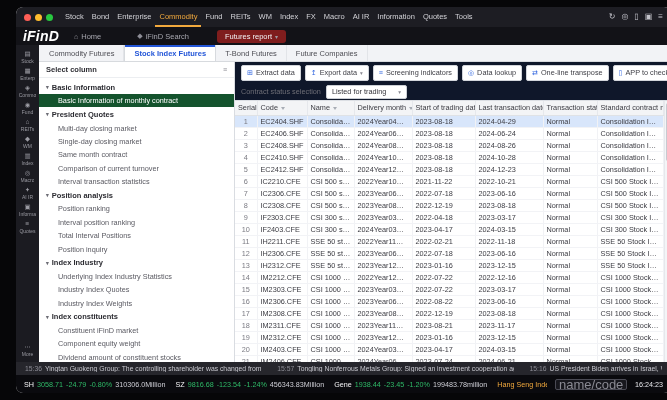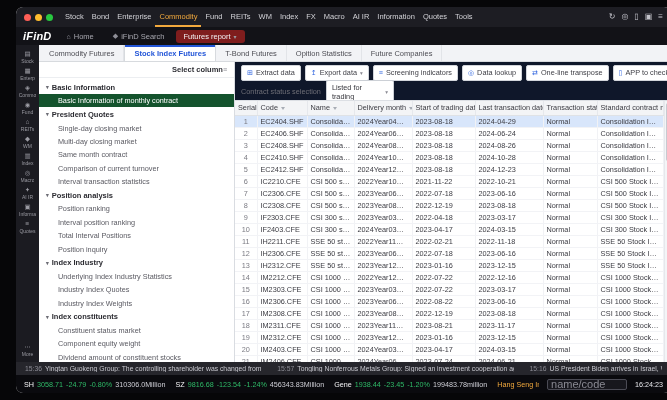--- a/index.html
+++ b/index.html
@@ -14,22 +14,22 @@
   .light{width:7px;height:7px;border-radius:50%}
   .light.red{background:#ff5f57}.light.yellow{background:#febc2e}.light.green{background:#28c840}
   .menubar{display:flex;flex:1;overflow:hidden;white-space:nowrap}
   .menu-item{font-size:7.5px;color:#d2d2d7;padding:0 4px;line-height:20px;cursor:default}
   .menu-item.active{color:#f2a93d;box-shadow:inset 0 -2px 0 #f2a93d}
   .tb-icons{display:flex;gap:6px;margin-left:auto;padding-left:4px}
   .tb-icon{font-size:8px;color:#c3c3ca;line-height:20px}
 
   
   .tabstrip{height:18px;min-height:18px;background:#121217;display:flex;align-items:center;padding:0 7px;gap:7px}
-  .logo{font-size:11px;font-weight:bold;font-style:italic;color:#fff;letter-spacing:.2px}
-  .wtabs{display:flex;gap:3px;align-items:center}
+  .logo{font-size:14px;font-weight:bold;font-style:italic;color:#fff;letter-spacing:.2px}
+  .wtabs{display:flex;gap:20px;align-items:center}
   .wtab{display:flex;align-items:center;gap:3px;font-size:7.5px;color:#a6a6ae;padding:2px 8px;border-radius:3px}
   .wtab-ic{font-size:7px;color:#8d8d96}
   .wtab.active{background:#7f1d1d;color:#f2f2f4}
   .wtab-caret{color:#9a9aa2;font-size:6px}
 
   .main{flex:1;display:flex;min-height:0}
 
   
   .rail{width:23px;min-width:23px;background:#1b1b21;display:flex;flex-direction:column;align-items:center;padding:3px 0 4px}
   .rail-item{display:flex;flex-direction:column;align-items:center;width:100%;padding:1.5px 0;color:#9b9ba3}
@@ -41,40 +41,40 @@
 
   
   .sectabs{height:17px;min-height:17px;background:#f2f3f6;border-bottom:1px solid #d7dade;display:flex;align-items:stretch;padding-left:1px}
   .sectab{font-size:7.5px;color:#4e4e55;padding:0 9px;display:flex;align-items:center;border-right:1px solid #e2e4e8}
   .sectab.active{background:#fff;color:#2356d8;font-weight:bold;box-shadow:inset 0 2px 0 #2356d8;border-left:1px solid #d7dade;border-right:1px solid #d7dade}
 
   .body-row{flex:1;display:flex;min-height:0}
 
   
   .tree-panel{width:196px;min-width:196px;background:#fff;border-right:1px solid #d9dce1;display:flex;flex-direction:column;overflow:hidden}
-  .tree-title{height:16px;min-height:16px;display:flex;align-items:center;justify-content:flex-end;padding:0 7px;
+  .tree-title{height:16px;min-height:16px;display:flex;align-items:center;justify-content:space-between;padding:0 7px;
               font-size:7.5px;font-weight:bold;color:#2e2e34;border-bottom:1px solid #eceef1}
   .tt-ic{color:#8b8b93;font-size:7px}
   .tree{flex:1;overflow:hidden;padding-top:2px}
   .tree-section{display:flex;align-items:center;gap:3px;font-size:7.5px;font-weight:bold;color:#2b2b31;padding:2.5px 7px}
   .caret{font-size:5.5px;color:#6d6d75}
   .tree-item{font-size:7.3px;color:#5a5a62;padding:2.2px 7px 2.2px 19px;white-space:nowrap;overflow:hidden;text-overflow:ellipsis}
   .tree-item.selected{background:#14532d;color:#fff}
 
   
   .table-area{flex:1;display:flex;flex-direction:column;min-width:0;background:#0f172a}
   .toolbar{height:21px;min-height:21px;display:flex;align-items:center;gap:4px;padding:0 6px;overflow:hidden}
   .tbtn{display:flex;align-items:center;gap:3px;font-size:7.3px;color:#3e3e45;background:#fff;border:1px solid #d2d5db;
         border-radius:2px;padding:2.5px 5px;white-space:nowrap;font-family:inherit;cursor:default}
   .tic{color:#2d63df;font-size:7px;line-height:1}
   .tcaret{color:#8b8b93;font-size:5.5px}
   .filter-row{height:17px;min-height:17px;display:flex;align-items:center;gap:5px;padding:0 6px}
   .filter-label{font-size:7.3px;color:#6e6e76}
   .filter-select{display:flex;align-items:center;justify-content:space-between;gap:8px;background:#fff;border:1px solid #ccd0d6;
-                 border-radius:2px;font-size:7.3px;color:#35353b;padding:1.5px 5px;width:68px}
+                 border-radius:2px;font-size:7.3px;color:#35353b;padding:1.5px 5px;width:81px}
   .sel-caret{color:#8b8b93;font-size:5.5px}
 
   .table-wrap{flex:1;background:#fff;border-top:1px solid #dcdfe4;min-height:0;position:relative;overflow:hidden}
   table{border-collapse:collapse;table-layout:fixed;width:calc(100% - 7px)}
   th{background:#f3f4f6;font-size:7.3px;font-weight:normal;color:#3b3b42;text-align:left;padding:0 3px;height:14px;
      border-right:1px solid #e6e8ec;border-bottom:1px solid #dfe2e6;white-space:nowrap;overflow:hidden}
   .funnel{display:inline-block;width:0;height:0;border-left:2.5px solid transparent;border-right:2.5px solid transparent;
           border-top:3.5px solid #a8adb5;margin-left:3px}
   td{font-size:7.3px;color:#3b3b42;padding:0 3px;height:11px;line-height:11px;border-right:1px solid #f1f2f5;
      border-bottom:1px solid #f2f3f6;white-space:nowrap;overflow:hidden;text-overflow:ellipsis}
@@ -90,22 +90,22 @@
   .ticker-text{color:#c9c9d0}
 
   
   .statusbar{height:18px;min-height:18px;background:#0a0a0e;display:flex;align-items:center;gap:8px;padding:0 8px}
   .idx-wrap{display:flex;gap:10px;overflow:hidden;white-space:nowrap;flex:1;align-items:center}
   .idx{display:flex;gap:3px;font-size:7.2px;white-space:nowrap}
   .idx .nm{color:#f5f5f7}
   .idx .val,.idx .chg,.idx .pct{color:#2fbb68}
   .idx .vol{color:#cfcfd6}
   .idx.hsi .nm{color:#f2a93d}
-  .mini-search{width:80px;height:11px;background:#17171d;border:1px solid #4b4b55;border-radius:2px;color:#ddd;
-               font-size:11px;padding:0 3px;font-family:inherit}
+  .mini-search{width:72px;height:11px;background:#17171d;border:1px solid #4b4b55;border-radius:2px;color:#ddd;
+               font-size:13px;padding:0 3px;font-family:inherit}
   .mini-search::placeholder{color:#8a8a93}
   .clock{font-size:7.2px;color:#e9e9ee}
 </style>
 </head>
 <body>
 
 <div class="window">
 
   <div class="titlebar">
     <div class="lights">
@@ -206,42 +206,41 @@
           <span class="ric">⋯</span>
           <span class="rlb">More</span>
         </div>
       </div>
 
     <div class="content">
       <div class="sectabs">
           <div class="sectab">Commodity Futures</div>
           <div class="sectab active">Stock Index Futures</div>
           <div class="sectab">T-Bond Futures</div>
-          <div class="sectab">Opition Statistics</div>
           <div class="sectab">Future Companies</div>
         </div>
 
       <div class="body-row">
         <div class="tree-panel">
           <div class="tree-title">
             <span>Select column</span>
             <span class="tt-ic">≡</span>
           </div>
           <div class="tree">
               <div class="tree-section">
                 <span class="caret">▾</span>
                 <span>Basic Information</span>
               </div>
               <div class="tree-item selected">Basic Information of monthly contract</div>
               <div class="tree-section">
                 <span class="caret">▾</span>
                 <span>President Quotes</span>
               </div>
+              <div class="tree-item">Multi-day closing market</div>
               <div class="tree-item">Single-day closing market</div>
-              <div class="tree-item">Multi-day closing market</div>
               <div class="tree-item">Same month contract</div>
               <div class="tree-item">Comparison of current turnover</div>
               <div class="tree-item">Interval transaction statistics</div>
               <div class="tree-section">
                 <span class="caret">▾</span>
                 <span>Position analysis</span>
               </div>
               <div class="tree-item">Position ranking</div>
               <div class="tree-item">Interval position ranking</div>
               <div class="tree-item">Total Interval Positions</div>
@@ -250,21 +249,21 @@
                 <span class="caret">▾</span>
                 <span>Index Industry</span>
               </div>
               <div class="tree-item">Underlying Index Industry Statistics</div>
               <div class="tree-item">Industry Index Quotes</div>
               <div class="tree-item">Industry Index Weights</div>
               <div class="tree-section">
                 <span class="caret">▾</span>
                 <span>Index constituents</span>
               </div>
-              <div class="tree-item">Constituent status market</div>
+              <div class="tree-item">Constituent iFinD market</div>
               <div class="tree-item">Component equity weight</div>
               <div class="tree-item">Dividend amount of constituent stocks</div>
             </div>
         </div>
 
         <div class="table-area">
           <div class="toolbar">
               <button class="tbtn">
                 <span class="tic">⊞</span>
                 <span>Extract data</span>

